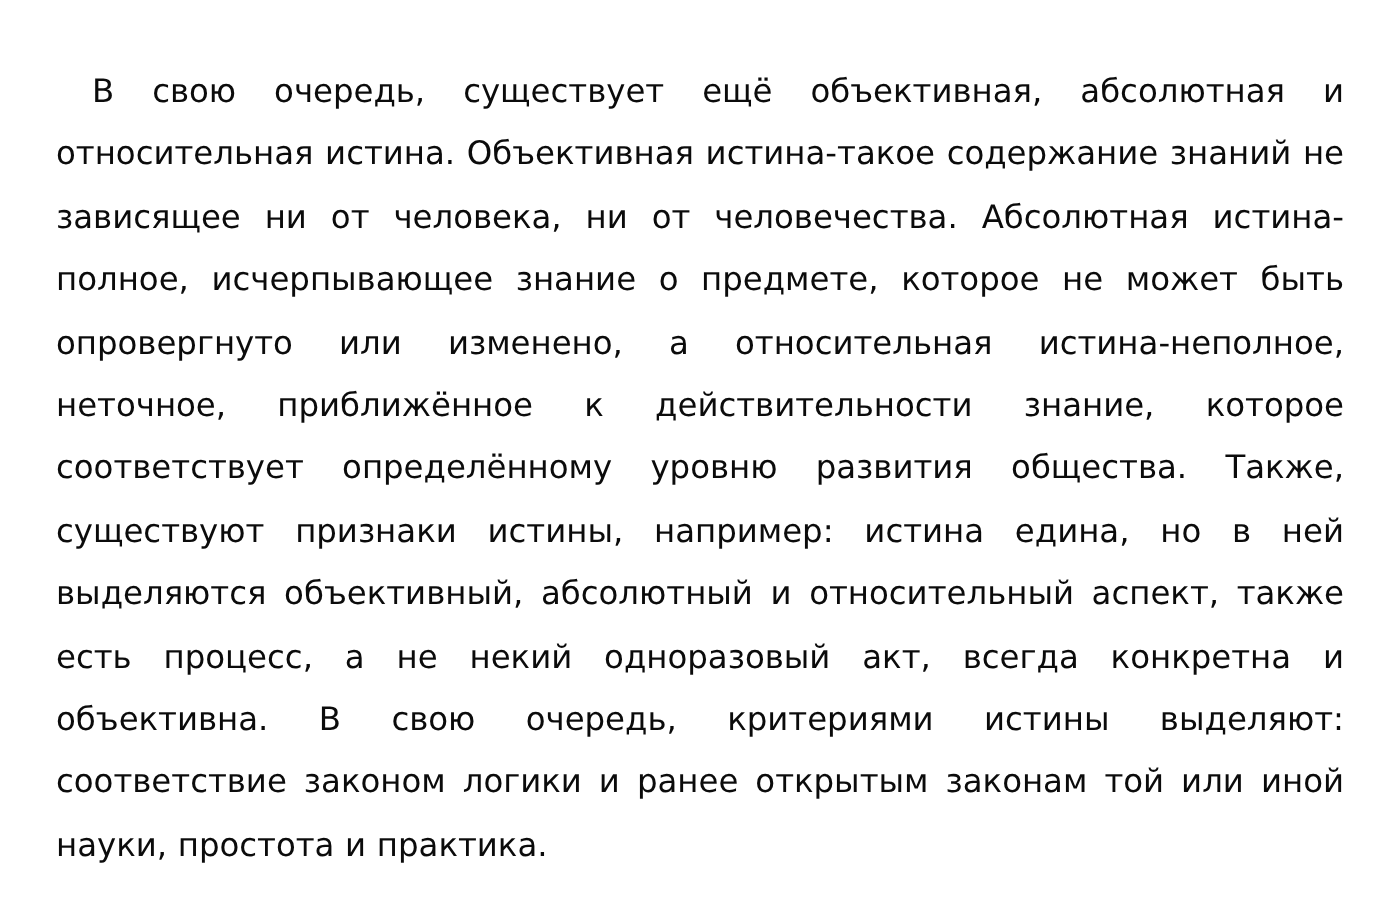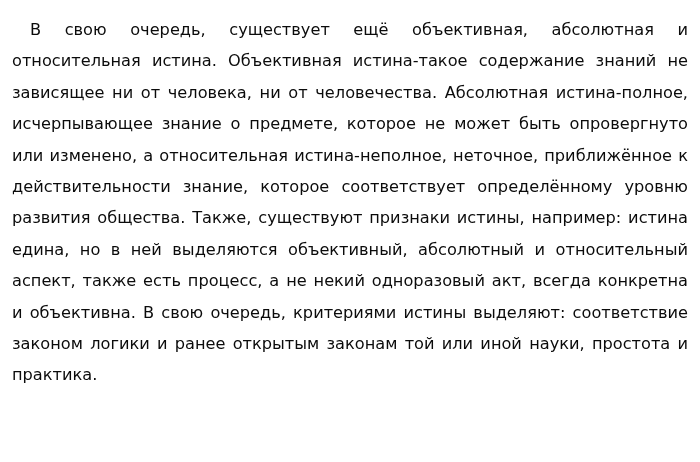--- a/index.html
+++ b/index.html
@@ -14,21 +14,21 @@
     font-family: "DejaVu Sans", sans-serif;
   }
   .page {
     box-sizing: border-box;
     width: 700px;
     height: 462px;
     padding: 14px 12px 0 12px;
     background: #ffffff;
   }
   .doc-paragraph {
-    margin: 0;
+    margin: 16px;
     color: #0b0b0b;
     font-size: 16.2px;
     line-height: 31.4px;
     text-align: justify;
     text-align-last: left;
     text-indent: 18px;
     word-spacing: 0.2px;
     -webkit-hyphens: none;
     hyphens: none;
   }

